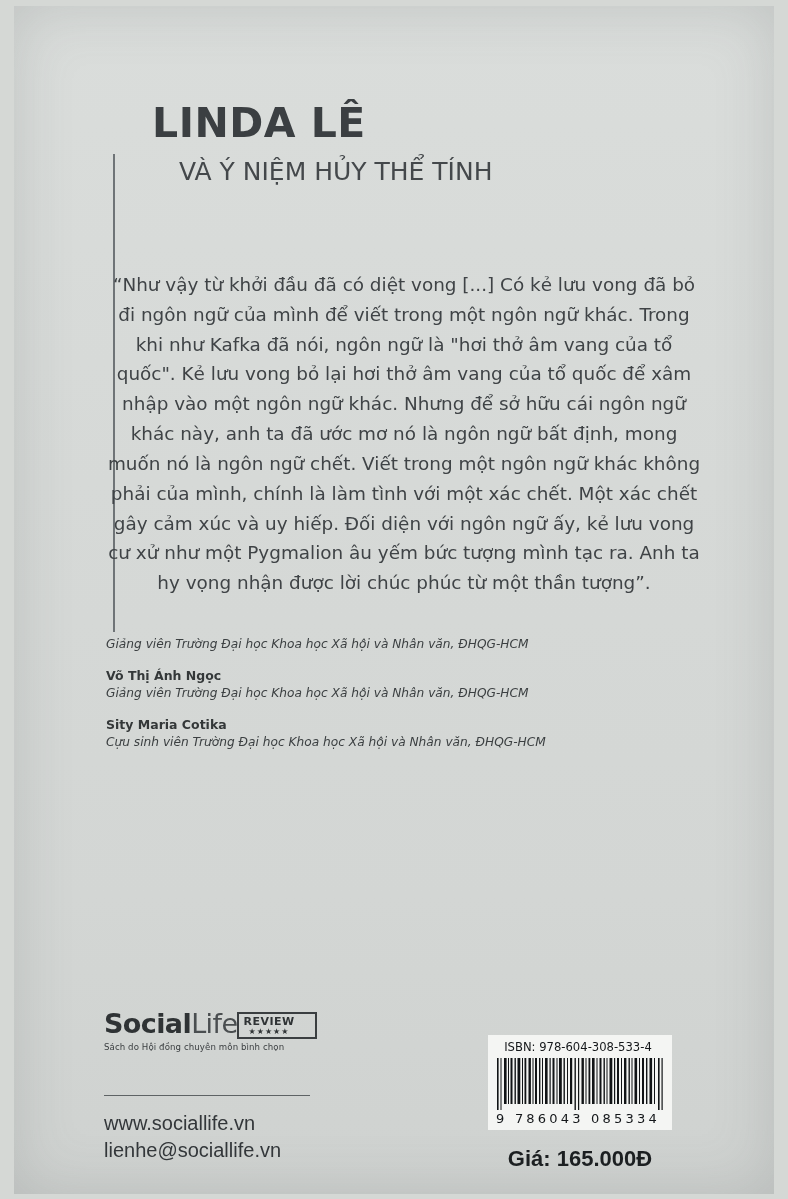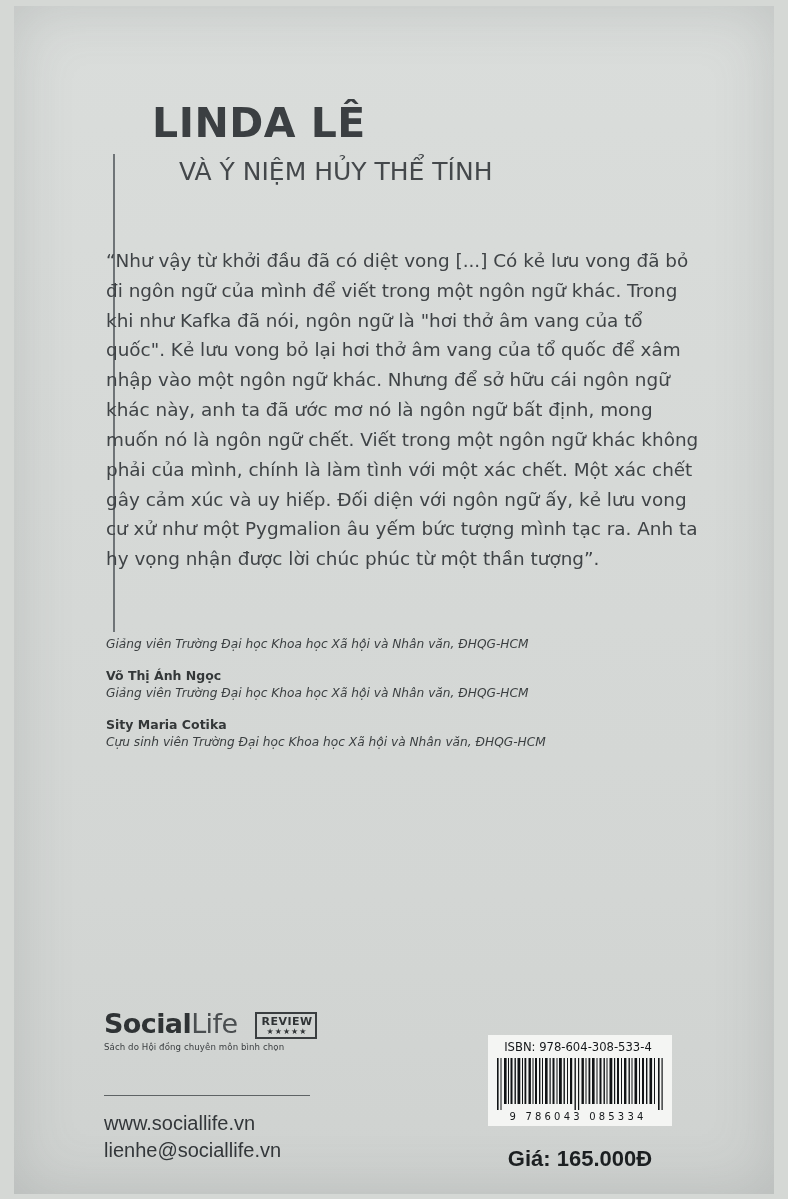--- a/index.html
+++ b/index.html
@@ -66,27 +66,27 @@
     font-size: 25px;
     color: #44484b;
     line-height: 1.34;
     font-weight: 400;
   }
 
   
   .blurb {
     position: absolute;
     left: 92px;
-    top: 240px;
+    top: 264px;
     width: 596px;
     font-family: "DejaVu Sans", sans-serif;
     font-size: 18.4px;
     line-height: 1.62;
     color: #3f4346;
-    text-align: left;
+    text-align: center;
   }
 
   
   .contribs {
     position: absolute;
     left: 92px;
     top: 630px;
     width: 560px;
   }
   .contrib {
@@ -124,24 +124,24 @@
     font-size: 27px;
     color: #2f3335;
     letter-spacing: -0.6px;
     line-height: 1;
   }
   .logo-text .light {
     font-weight: normal;
     color: #4a4e50;
   }
   .review-badge {
-    margin-left: 18px;
+    margin-left: 0;
     margin-top: 2px;
     border: 2px solid #3a3e40;
-    padding: 2px 2px 1px 4px;
+    padding: 2px 20px 1px 4px;
     text-align: center;
     line-height: 1;
   }
   .review-badge .rv {
     font-family: "DejaVu Sans", sans-serif;
     font-weight: bold;
     font-size: 11px;
     letter-spacing: 0.5px;
     color: #2f3335;
     display: block;
@@ -197,21 +197,21 @@
     white-space: nowrap;
   }
   .barcode {
     height: 52px;
     width: 172px;
     margin: 0 auto;
     display: block;
   }
   .barcode-digits {
     font-family: "DejaVu Sans", sans-serif;
-    font-size: 10px;
+    font-size: 13px;
     letter-spacing: 3.2px;
     color: #14171a;
     margin-top: 1px;
     white-space: nowrap;
   }
   .price {
     position: absolute;
     left: 474px;
     top: 1140px;
     width: 184px;

